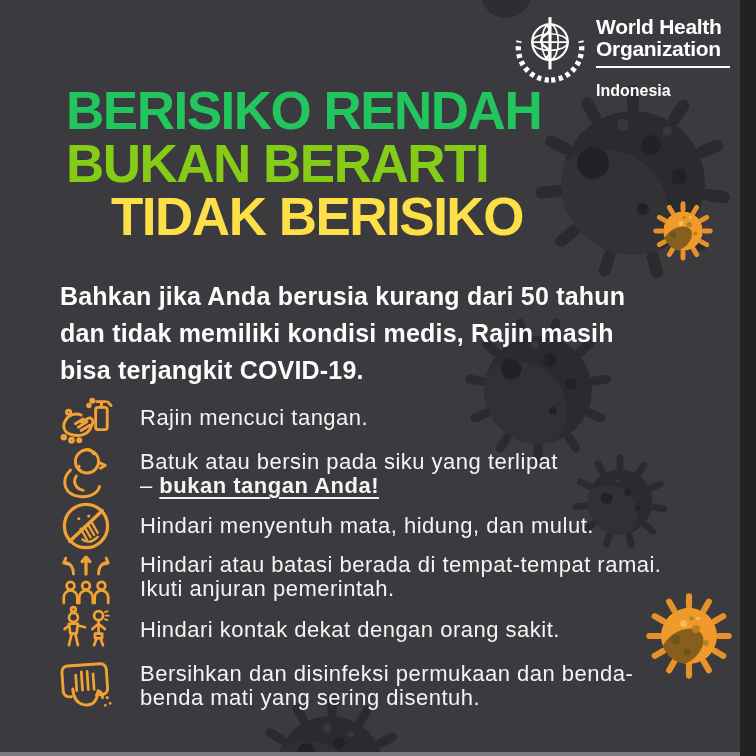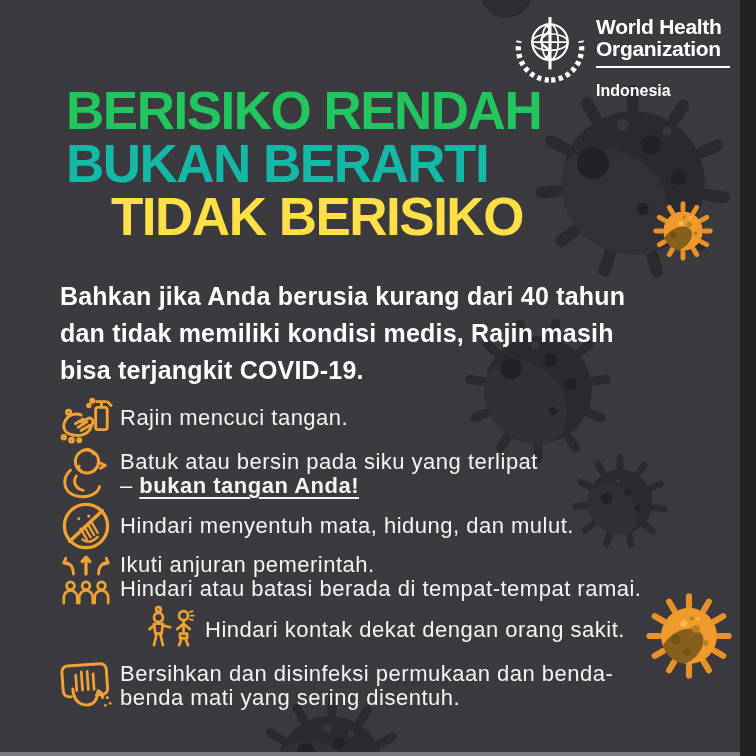--- a/index.html
+++ b/index.html
@@ -15,36 +15,36 @@
   .logo{position:absolute;left:514px;top:10px;display:flex;gap:10px;align-items:flex-start;}
   .logo .emblem{width:72px;height:76px;}
   .logo .words{display:flex;flex-direction:column;color:#fff;padding-top:6px;}
   .logo .org{font-weight:bold;font-size:21px;line-height:22px;letter-spacing:-0.3px;}
   .logo .rule{height:2px;background:#fff;width:134px;margin:6px 0 5px 0;}
   .logo .region{font-weight:bold;font-size:16px;line-height:17px;margin-top:9px;}
 
   
   .headline{position:absolute;left:66px;top:84px;font-weight:bold;font-size:53px;line-height:53px;letter-spacing:-1.5px;white-space:nowrap;}
   .hl-gray{color:#22c55e;}
-  .hl-orange{color:#14b8a6;}
+  .hl-orange{color:#84cc16;}
   .hl-white{color:#fde047;margin-left:45px;}
 
   
   .intro{position:absolute;left:60px;top:278px;color:#FCFCFC;font-weight:bold;font-size:25px;line-height:37px;letter-spacing:0.2px;white-space:nowrap;}
 
   
-  .row{position:absolute;left:56px;right:30px;display:flex;align-items:center;gap:4px;}
+  .row{position:absolute;left:56px;right:30px;display:flex;align-items:center;gap:24px;}
   .row .ic{flex:0 0 60px;width:60px;display:flex;align-items:center;justify-content:center;}
   .row .txt{color:#F4F4F4;font-size:22px;line-height:24px;letter-spacing:0.5px;}
   .row .txt .em{font-weight:bold;text-decoration:underline;text-decoration-thickness:2px;text-underline-offset:4px;}
   .r1{top:390px;height:56px;}
   .r2{top:434px;height:80px;}
   .r3{top:498px;height:56px;}
   .r4{top:548px;height:58px;}
-  .r5{top:602px;height:56px;justify-content:center;}
+  .r5{top:602px;height:56px;}
   .r6{top:652px;height:68px;}
 
   .bottombar{position:absolute;left:0;bottom:0;width:756px;height:4px;background:#7B7A80;}
 
   .icon-stroke{stroke:#F2A234;fill:none;stroke-width:3;stroke-linecap:round;stroke-linejoin:round;}
 </style>
 </head>
 <body>
 
 <div class="poster">
@@ -255,21 +255,21 @@
     </div>
   </div>
 
   <div class="headline">
     <div class="hl-gray">BERISIKO RENDAH</div>
     <div class="hl-orange">BUKAN BERARTI</div>
     <div class="hl-white">TIDAK BERISIKO</div>
   </div>
 
   <div class="intro">
-    <div>Bahkan jika Anda berusia kurang dari 40 tahun</div>
+    <div>Bahkan jika Anda berusia kurang dari 50 tahun</div>
     <div>dan tidak memiliki kondisi medis, Rajin masih</div>
     <div>bisa terjangkit COVID-19.</div>
   </div>
 
   <div class="row r1">
     <div class="ic">
       <svg width="58" height="54" viewBox="0 0 60 56" class="icon-stroke">
         <rect x="40" y="17" width="12" height="23" rx="2.5"></rect>
         <path d="M46,17 v-6 M41,11 h9 M52.5,11.5 l3.5,3.5"></path>
         <circle cx="36.5" cy="10" r="1.6"></circle>
@@ -328,22 +328,22 @@
           <circle cx="14" cy="38" r="4"></circle>
           <path d="M7,56 v-6 a7,7 0 0 1 14,0 v6"></path>
           <circle cx="30" cy="38" r="4"></circle>
           <path d="M23,56 v-6 a7,7 0 0 1 14,0 v6"></path>
           <circle cx="46" cy="38" r="4"></circle>
           <path d="M39,56 v-6 a7,7 0 0 1 14,0 v6"></path>
         </g>
       </svg>
     </div>
     <div class="txt">
+      <div>Hindari atau batasi berada di tempat-tempat ramai.</div>
       <div>Ikuti anjuran pemerintah.</div>
-      <div>Hindari atau batasi berada di tempat-tempat ramai.</div>
     </div>
   </div>
 
   <div class="row r5">
     <div class="ic">
       <svg width="54" height="52" viewBox="0 0 60 58" class="icon-stroke" stroke-width="2.6">
         <circle cx="16" cy="6" r="2.6"></circle>
         <circle cx="16" cy="15" r="5"></circle>
         <path d="M11,22 h10 l-1.5,11 h-7 z"></path>
         <path d="M21,24 l8,2"></path>

